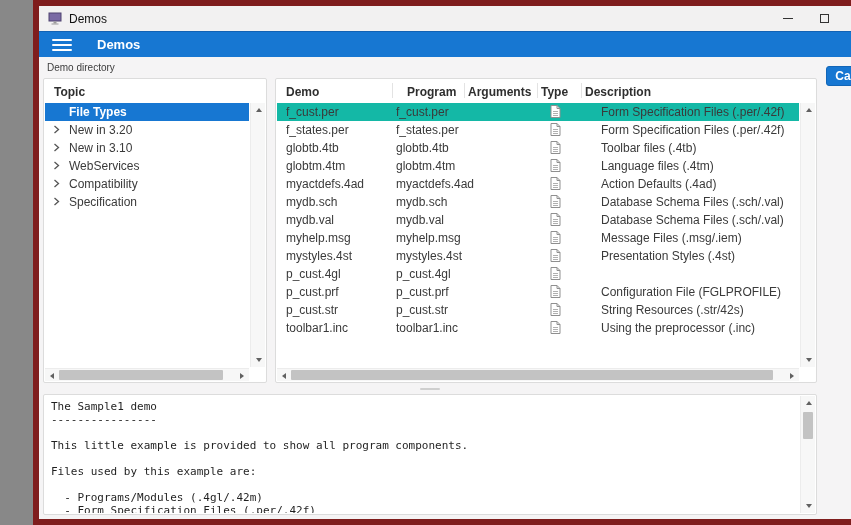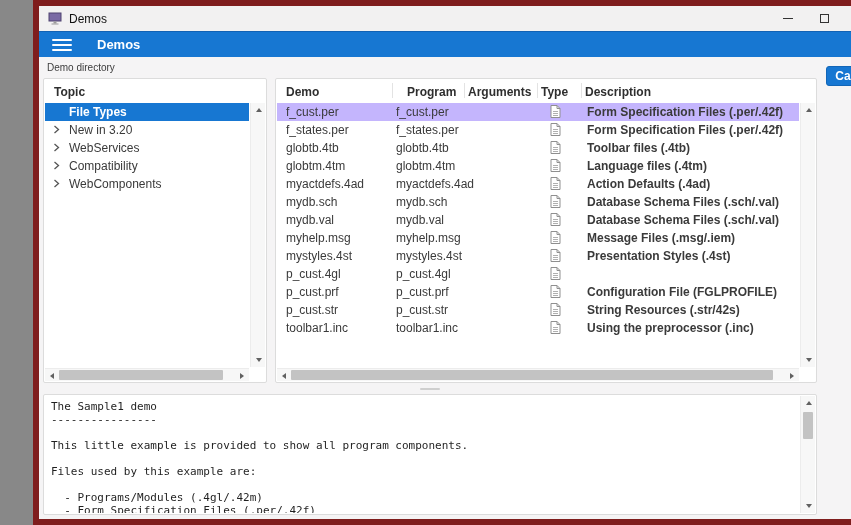--- a/index.html
+++ b/index.html
@@ -82,25 +82,25 @@
   .tree-item.selected { background:#1777d2; color:#fff; font-weight:bold; }
 
   
   .thead { position:absolute; top:0; left:1px; right:17px; height:24px; }
   .th { position:absolute; top:6px; font-size:12px; font-weight:bold; color:#2e2e2e; cursor:pointer; }
   .th-demo{left:9px;} .th-prog{left:119px;padding-left:11px;} .th-args{left:191px;} .th-type{left:264px;} .th-desc{left:308px;}
   .th-sep { position:absolute; top:4px; width:1px; height:15px; background:#e3e3e3; }
   .sep1{left:115px;} .sep2{left:187px;} .sep3{left:260px;} .sep4{left:304px;}
   .tbody { position:absolute; top:24px; left:1px; right:17px; bottom:15px; overflow:hidden; }
   .trow { position:relative; height:18px; font-size:12px; color:#3a3a3a; cursor:pointer; }
-  .trow.selected { background:#c4b5fd; }
+  .trow.selected { background:#14b8a6; }
   .trow span { position:absolute; top:2px; white-space:nowrap; }
   .c-demo{left:9px;} .c-prog{left:119px;} .c-args{left:191px;}
   .c-type{left:273px; top:2px !important; display:flex;}
-  .c-desc{left:310px;font-weight:bold;}
+  .c-desc{left:324px;}
 
   
   .info-text {
     position:absolute; top:0; left:1px; right:17px; bottom:1px;
     padding:5px 6px; font-family:"DejaVu Sans Mono", monospace;
     font-size:11px; line-height:13px; color:#1f1f1f; white-space:pre; overflow:hidden;
   }
   #info-panel .vscroll { top:1px; bottom:1px; }
 
   
@@ -164,37 +164,45 @@
             </svg>
     </span>
     <span class="tree-label">New in 3.20</span>
   </div>
         <div class="tree-item">
     <span class="chevron">
       <svg width="7" height="9" viewBox="0 0 7 9">
               <polyline points="1.5,1 5.5,4.5 1.5,8" fill="none" stroke="#555" stroke-width="1.3"></polyline>
             </svg>
     </span>
-    <span class="tree-label">WebServices</span>
+    <span class="tree-label">New in 3.10</span>
   </div>
         <div class="tree-item">
     <span class="chevron">
       <svg width="7" height="9" viewBox="0 0 7 9">
               <polyline points="1.5,1 5.5,4.5 1.5,8" fill="none" stroke="#555" stroke-width="1.3"></polyline>
             </svg>
     </span>
-    <span class="tree-label">Compatibility</span>
+    <span class="tree-label">WebServices</span>
   </div>
         <div class="tree-item">
     <span class="chevron">
       <svg width="7" height="9" viewBox="0 0 7 9">
               <polyline points="1.5,1 5.5,4.5 1.5,8" fill="none" stroke="#555" stroke-width="1.3"></polyline>
             </svg>
     </span>
-    <span class="tree-label">WebComponents</span>
+    <span class="tree-label">Compatibility</span>
+  </div>
+        <div class="tree-item">
+    <span class="chevron">
+      <svg width="7" height="9" viewBox="0 0 7 9">
+              <polyline points="1.5,1 5.5,4.5 1.5,8" fill="none" stroke="#555" stroke-width="1.3"></polyline>
+            </svg>
+    </span>
+    <span class="tree-label">Specification</span>
   </div>
       </div>
     <div class="vscroll">
       <div class="sb-btn sb-up">
           <span class="tri-up"></span>
         </div>
       <div class="sb-btn sb-down">
           <span class="tri-down"></span>
         </div>
     </div>

